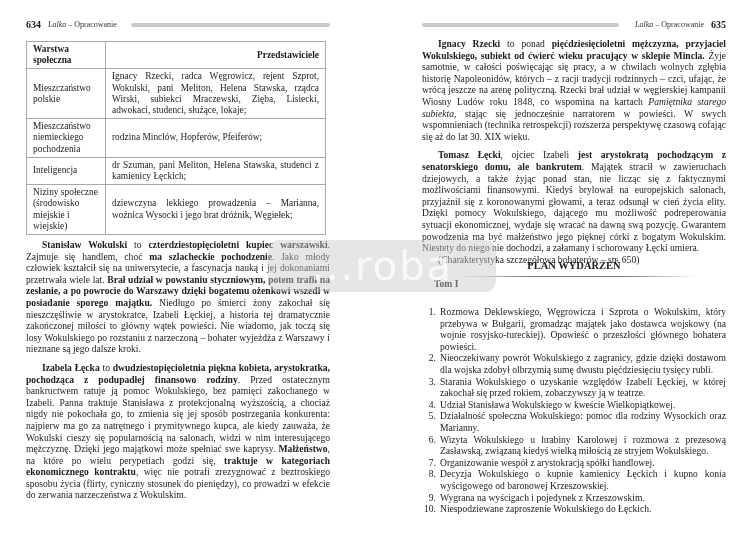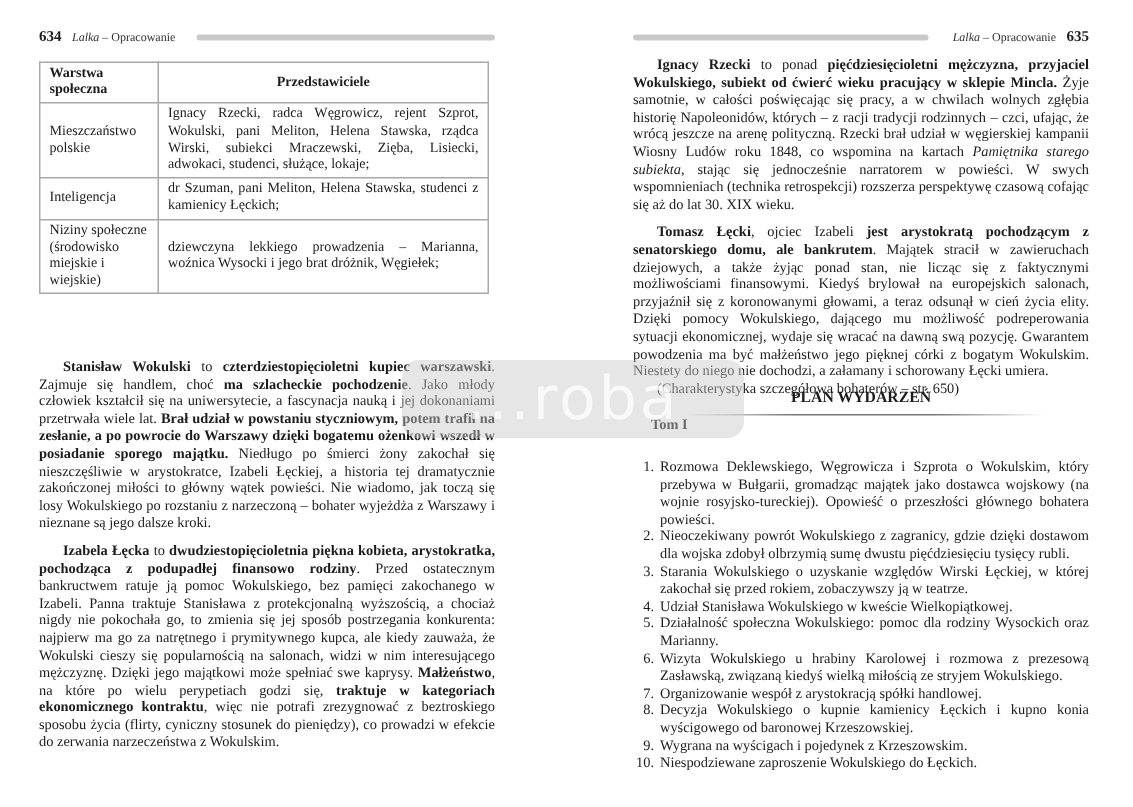--- a/index.html
+++ b/index.html
@@ -27,21 +27,21 @@
 
   table.social {
     position: absolute; left: 26px; top: 41px; width: 300px;
     border-collapse: collapse; font-size: 9.4px; line-height: 11.2px;
   }
   table.social th, table.social td {
     border: 1px solid #a8a8a8; padding: 2px 6px; vertical-align: middle;
   }
   table.social th { font-weight: bold; height: 12px; }
   table.social th.c1 { text-align: left; width: 66px; }
-  table.social th.c2 { text-align: center; }
+  table.social th.c2 { text-align: right; }
   table.social td.c2 { text-align: justify; font-family: Liberation Serif, serif; }
 
   .text-block { position: absolute; text-align: justify; }
   .text-block p { margin: 0 0 7px 0; text-indent: 16px; }
   .page-left .text-block { left: 26px; width: 304px; top: 239px; }
   .page-right .text-block { left: 44px; width: 304px; top: 38px; }
   .text-block p.ref { text-indent: 16px; margin-top: -7px; }
   b { font-weight: bold; }
 
   .section-title {
@@ -85,20 +85,24 @@
         <th class="c1">Warstwa społeczna</th>
         <th class="c2">Przedstawiciele</th>
       </tr>
     </thead>
     <tbody>
       <tr>
         <td>Mieszczaństwo polskie</td>
         <td class="c2">Ignacy Rzecki, radca Węgrowicz, rejent Szprot, Wokulski, pani Meliton, Helena Stawska, rządca Wirski, subiekci Mraczewski, Zięba, Lisiecki, adwokaci, studenci, służące, lokaje;</td>
       </tr>
       <tr>
+        <td>Mieszczaństwo niemieckiego pochodzenia</td>
+        <td class="c2">rodzina Minclów, Hopferów, Pfeiferów;</td>
+      </tr>
+      <tr>
         <td>Inteligencja</td>
         <td class="c2">dr Szuman, pani Meliton, Helena Stawska, studenci z kamienicy Łęckich;</td>
       </tr>
       <tr>
         <td>Niziny społeczne (środowisko miejskie i wiejskie)</td>
         <td class="c2">dziewczyna lekkiego prowadzenia – Marianna, woźnica Wysocki i jego brat dróżnik, Węgiełek;</td>
       </tr>
     </tbody>
   </table>
 
@@ -129,21 +133,21 @@
     <li>
         <span class="num">1.</span>
         <span class="txt">Rozmowa Deklewskiego, Węgrowicza i Szprota o Wokulskim, który przebywa w Bułgarii, gromadząc majątek jako dostawca wojskowy (na wojnie rosyjsko-tureckiej). Opowieść o przeszłości głównego bohatera powieści.</span>
       </li>
     <li>
         <span class="num">2.</span>
         <span class="txt">Nieoczekiwany powrót Wokulskiego z zagranicy, gdzie dzięki dostawom dla wojska zdobył olbrzymią sumę dwustu pięćdziesięciu tysięcy rubli.</span>
       </li>
     <li>
         <span class="num">3.</span>
-        <span class="txt">Starania Wokulskiego o uzyskanie względów Wirski Łęckiej, w której zakochał się przed rokiem, zobaczywszy ją w teatrze.</span>
+        <span class="txt">Starania Wokulskiego o uzyskanie względów Izabeli Łęckiej, w której zakochał się przed rokiem, zobaczywszy ją w teatrze.</span>
       </li>
     <li>
         <span class="num">4.</span>
         <span class="txt">Udział Stanisława Wokulskiego w kweście Wielkopiątkowej.</span>
       </li>
     <li>
         <span class="num">5.</span>
         <span class="txt">Działalność społeczna Wokulskiego: pomoc dla rodziny Wysockich oraz Marianny.</span>
       </li>
     <li>

